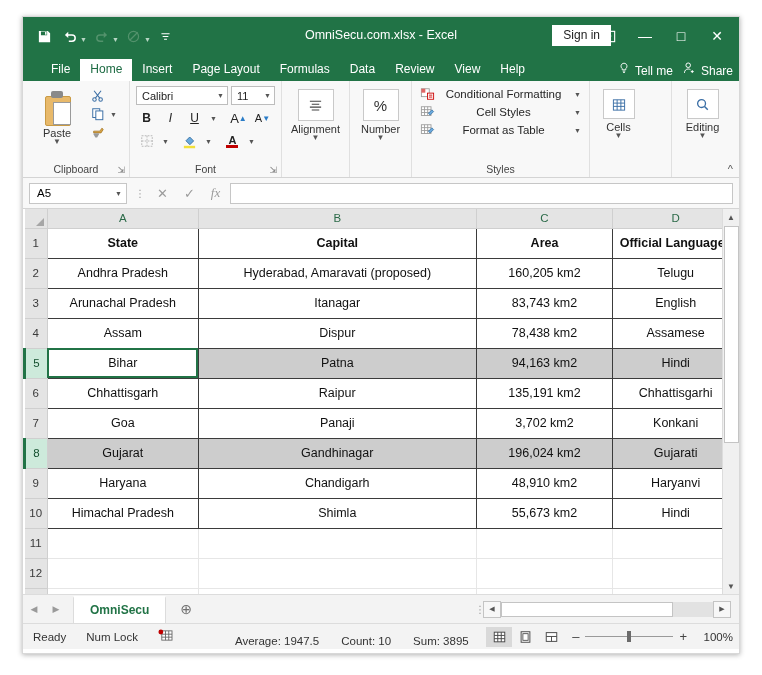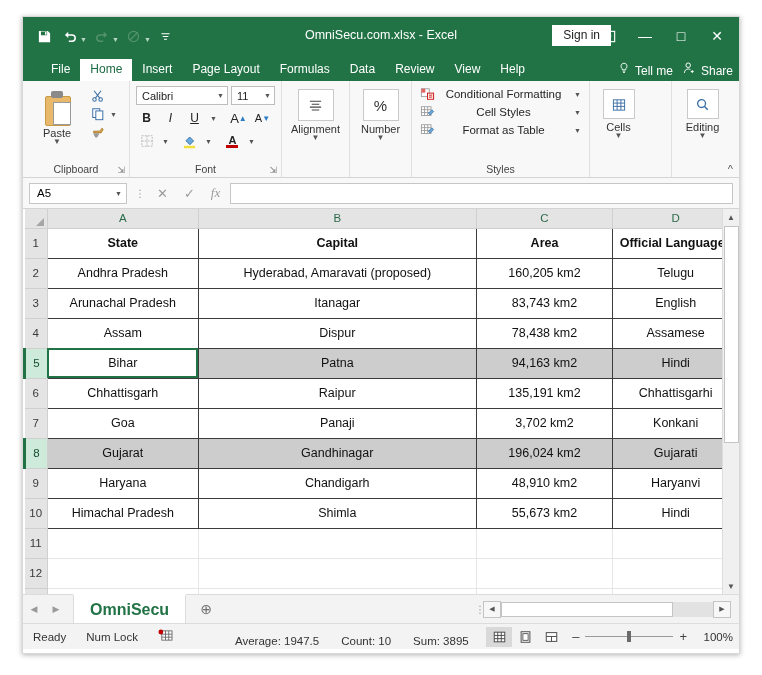--- a/index.html
+++ b/index.html
@@ -207,21 +207,21 @@
   }
   .vscroll .ar.bot { position:absolute; bottom:0; left:0; right:0;}
 
   
   .tabbar {
     height:28px; background:#f3f3f3; border-top:1px solid #dcdcdc;
     display:flex; align-items:center; position:relative;
   }
   .navarr { width:22px; text-align:center; color:#9a9a9a; font-size:9px; cursor:pointer;}
   .sheettab {
-    background:#ffffff; color:#217346; font-weight:bold; font-size:16px;
+    background:#ffffff; color:#217346; font-weight:bold; font-size:12px;
     padding:5px 16px 6px; border:1px solid #dcdcdc; border-bottom:none;
     border-top:2px solid #ffffff; margin-left:6px; cursor:pointer;
   }
   .addsheet { margin-left:14px; color:#6f6f6f; font-size:14px; cursor:pointer; }
   .tb-dots { position:absolute; left:452px; color:#9a9a9a; font-size:10px; }
   .hscroll {
     position:absolute; right:8px; width:248px; height:16px; display:flex; align-items:center;
   }
   .hs-arr {
     width:16px; height:15px; border:1px solid #c4c4c4; background:#f7f7f7;

